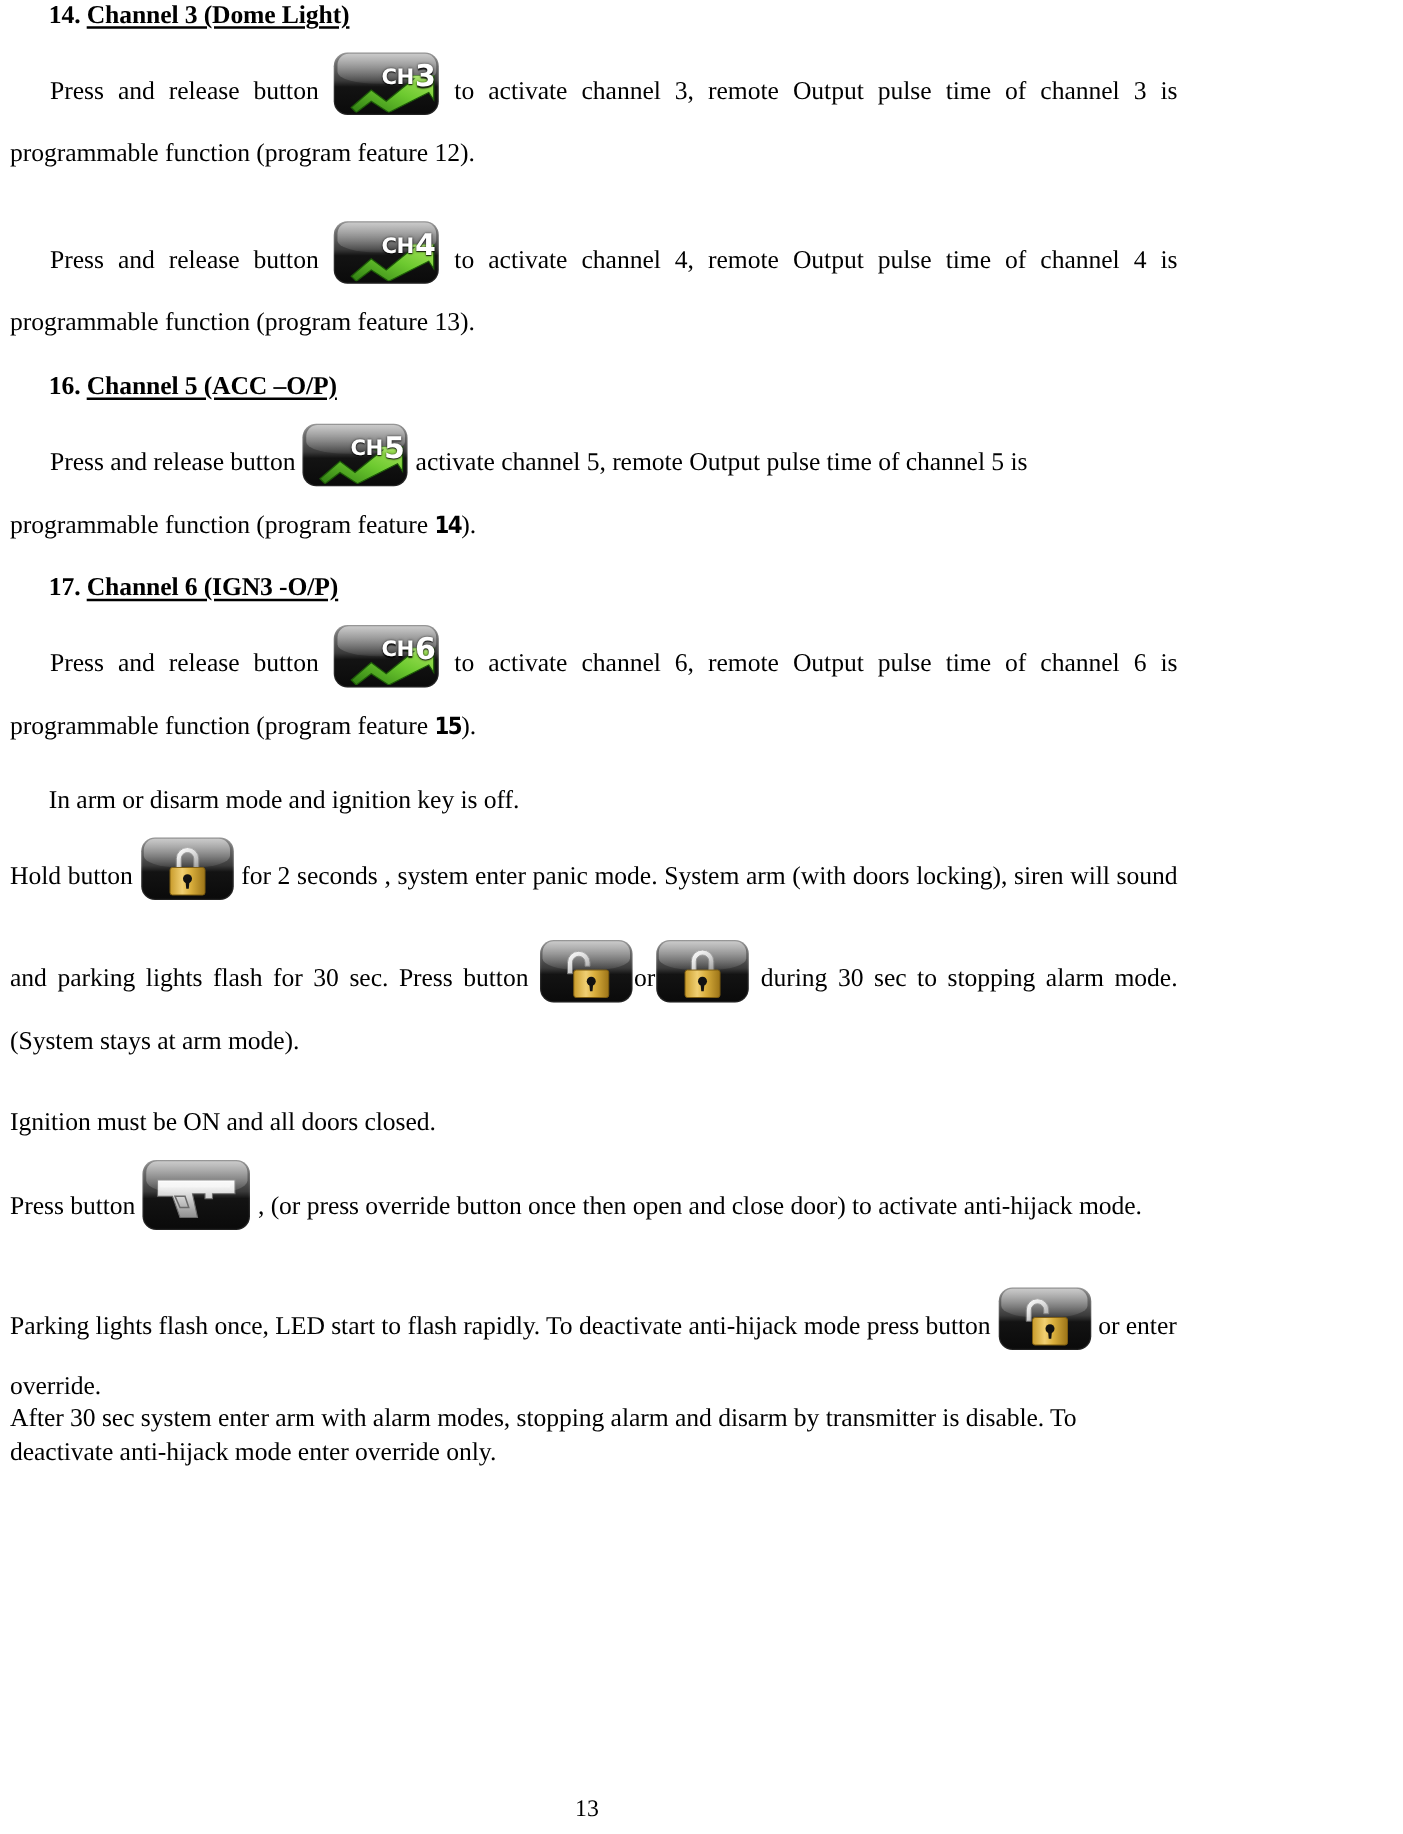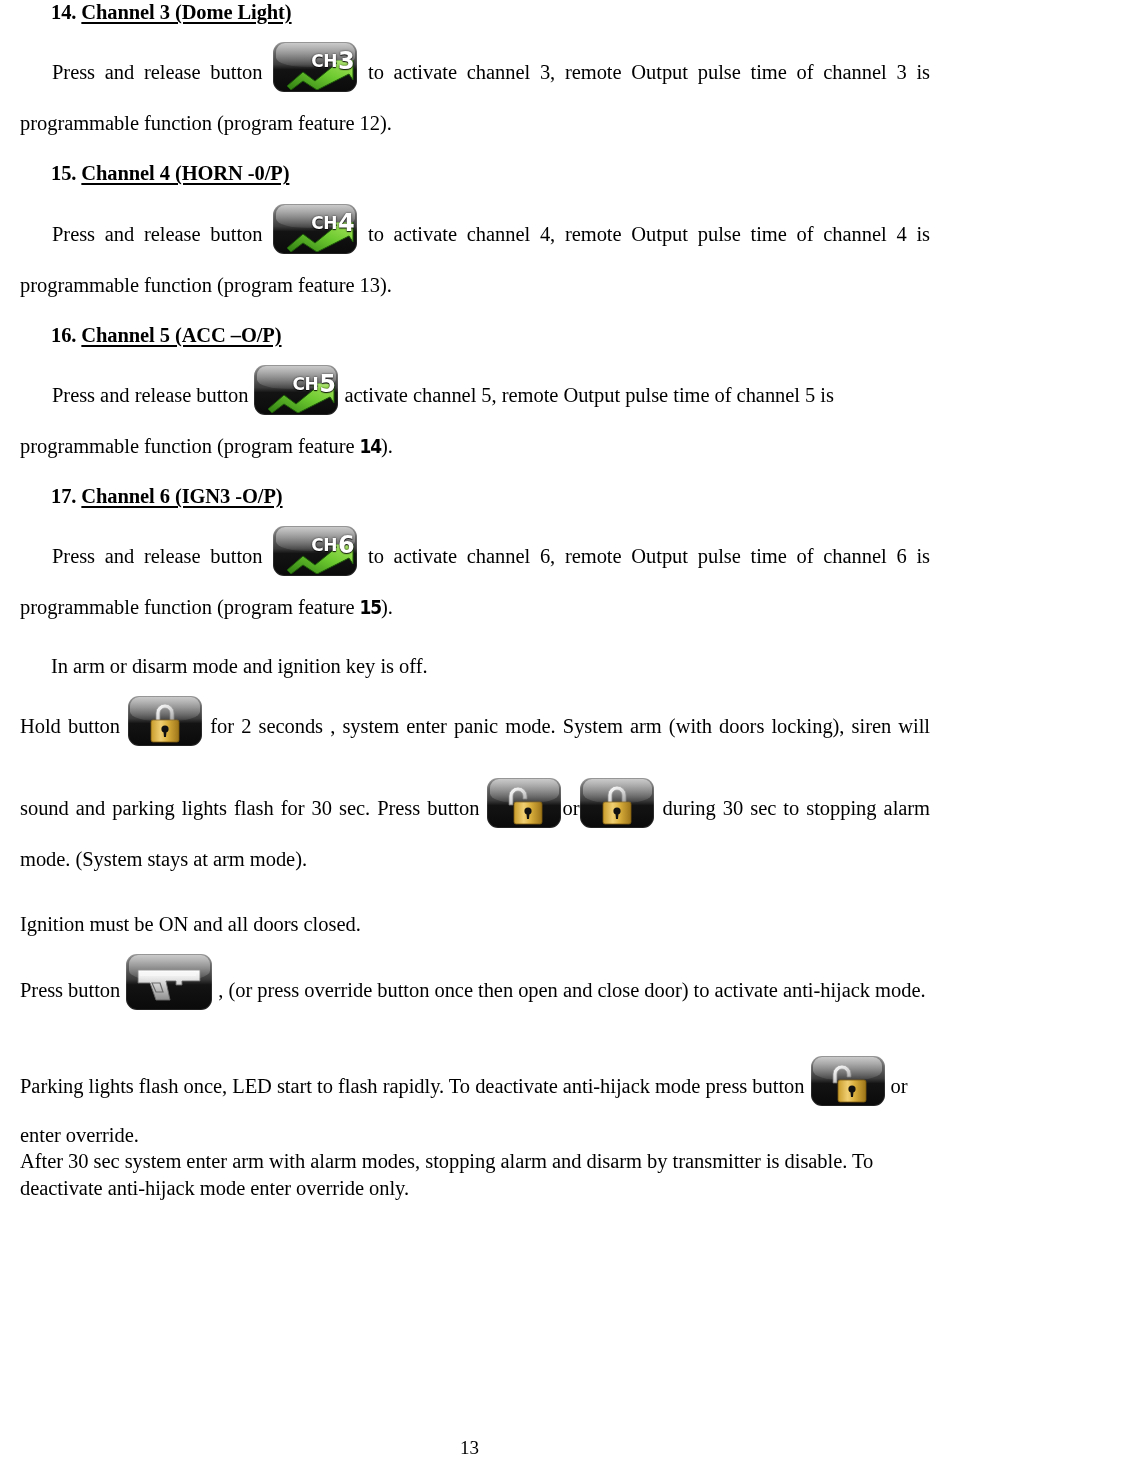--- a/index.html
+++ b/index.html
@@ -11,21 +11,21 @@
     font-family: "Liberation Serif", "DejaVu Serif", serif;
     color: #000000;
   }
   #page {
     position: relative;
     width: 950px;
     height: 1467px;
     background: #ffffff;
     overflow: hidden;
     box-sizing: border-box;
-    padding: 0 20px;
+    padding: 0 8px;
   }
 
   
   .heading {
     font-size: 20.5px;
     font-weight: bold;
     line-height: 1.18;
     margin: 0 0 2px 0;
     padding-left: 31px;
     letter-spacing: -0.1px;
@@ -157,24 +157,20 @@
                 <stop offset="1" stop-color="#a8e45c"></stop>
               </linearGradient>
             </defs>
             <path d="M2 26 L18 12 L30 21 L52 3 L46 3 L46 0 L68 0 L68 20 L64 14 L32 30 L18 21 L6 30 Z" fill="url(#g1)" stroke="#1d5a08" stroke-width="1"></path>
           </svg>
         </span></span><span> to activate channel 3, remote Output pulse time of channel 3 is programmable function (program feature  12).</span>
   </p>
 
   <div class="gap-md"></div>
 
-  <h2 class="heading">
-    <span class="num">15.</span>
-    <span class="ttl">Channel 4 (HORN -0/P)</span>
-  </h2>
   <p class="para indent">
     <span>Press and release button </span><span class="btn-icon"><span class="chip ch-chip">
           <span class="chlabel"><span class="ch">CH</span><span class="no">4</span></span>
           <svg class="arrow" viewBox="0 0 70 30">
             <path d="M2 26 L18 12 L30 21 L52 3 L46 3 L46 0 L68 0 L68 20 L64 14 L32 30 L18 21 L6 30 Z" fill="url(#g1)" stroke="#1d5a08" stroke-width="1"></path>
           </svg>
         </span></span><span> to activate channel 4, remote Output pulse time of channel 4 is programmable function (program feature  13).</span>
   </p>
 
   <div class="gap-md"></div>

